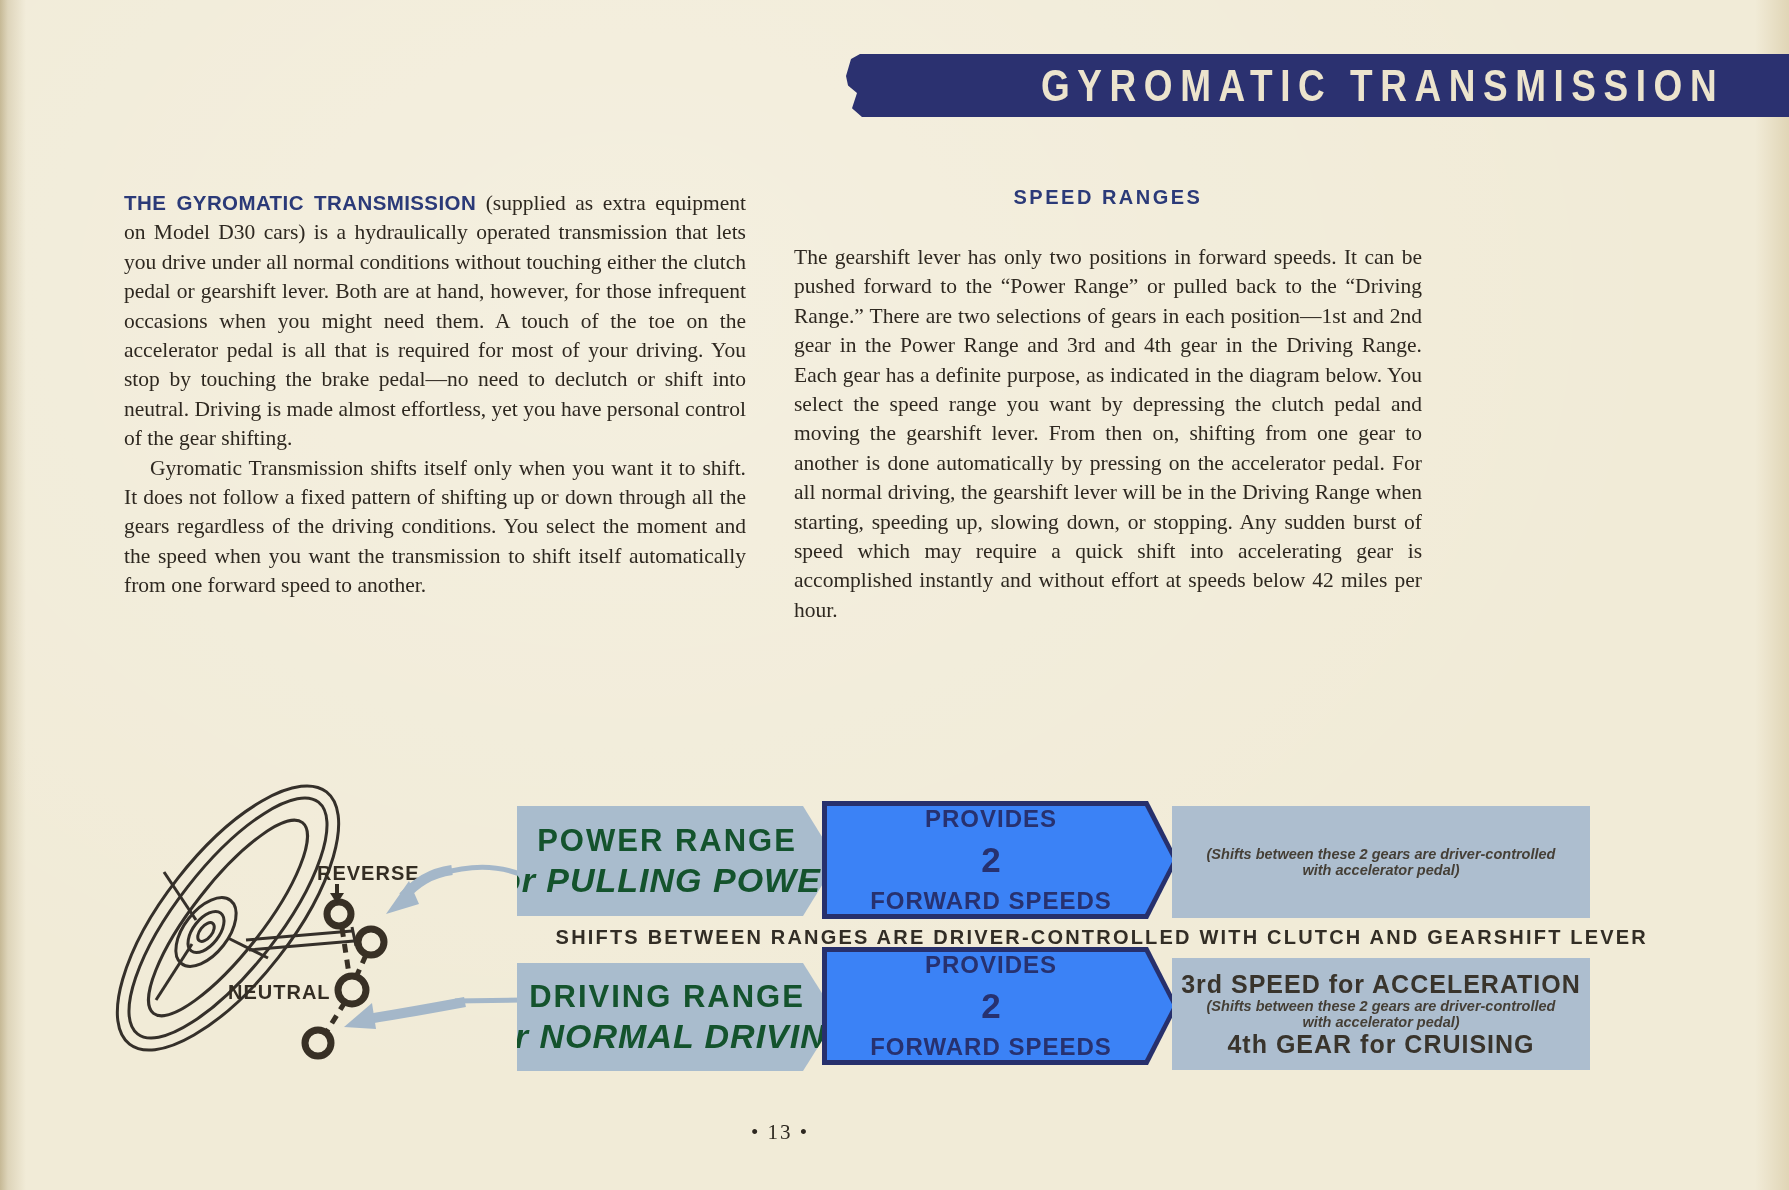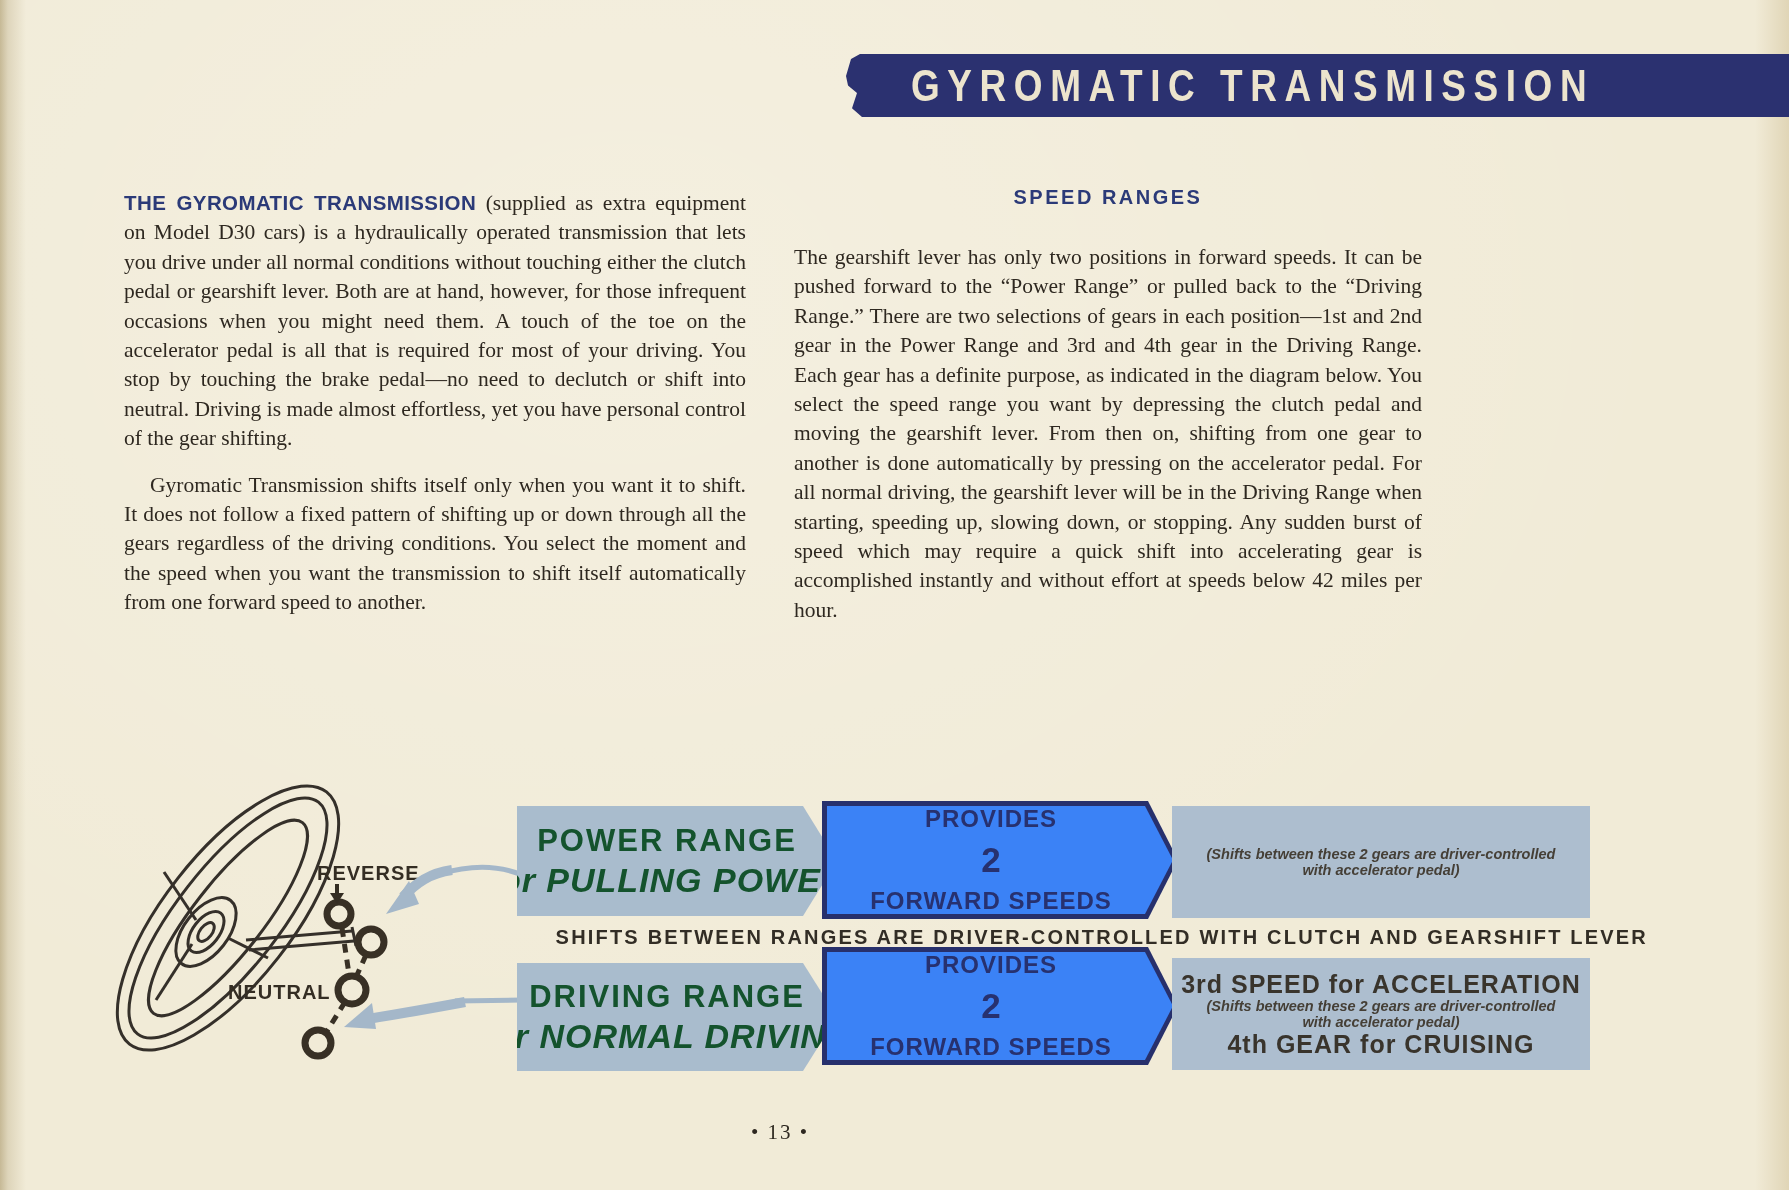--- a/index.html
+++ b/index.html
@@ -12,37 +12,37 @@
       linear-gradient(270deg, #e0d5b6 0px, rgba(224,213,182,0) 34px),
       radial-gradient(ellipse at 35% 25%, rgba(255,255,255,.22), rgba(255,255,255,0) 65%),
       #f1ebd7;
     font-family:"Liberation Serif", serif;
     color:#2e2820;
   }
   
   .header-band{
     position:absolute; left:846px; top:54px; width:943px; height:63px;
     background:#2b3170;
-    display:flex; align-items:center; justify-content:flex-start;
+    display:flex; align-items:center; justify-content:flex-end;
     clip-path:polygon(0 35%, 5px 8%, 14px 0, 100% 0, 100% 100%, 16px 100%, 6px 86%, 11px 62%, 2px 50%);
   }
   .header-title{
     color:#ece4cd;
     font-family:"Liberation Sans", sans-serif;
     font-weight:bold; font-size:44px; letter-spacing:9px;
     transform:scaleX(.84); white-space:nowrap;
   }
   
   .col-left{position:absolute; left:124px; top:188px; width:622px;}
   .col-right{position:absolute; left:794px; top:186px; width:628px;}
   .para{
     margin:0; text-align:justify;
     font-size:21.5px; line-height:29.4px;
   }
-  .para.second{margin-top:17px; text-indent:26px;}
+  .para.second{text-indent:26px;}
   .lead-in{
     font-family:"Liberation Sans", sans-serif;
     font-weight:bold; font-size:20.5px; color:#2b3a78; letter-spacing:.4px;
   }
   .speed-heading{
     margin:0 0 34px 0; text-align:center;
     font-family:"Liberation Sans", sans-serif;
     font-weight:bold; font-size:20px; color:#2b3a78; letter-spacing:2.5px;
   }
   

